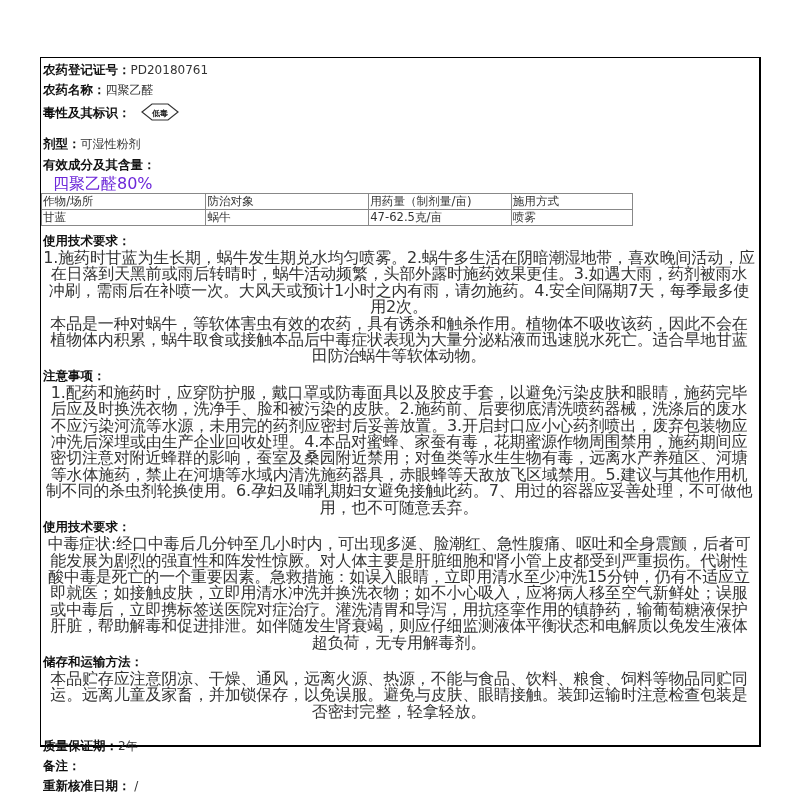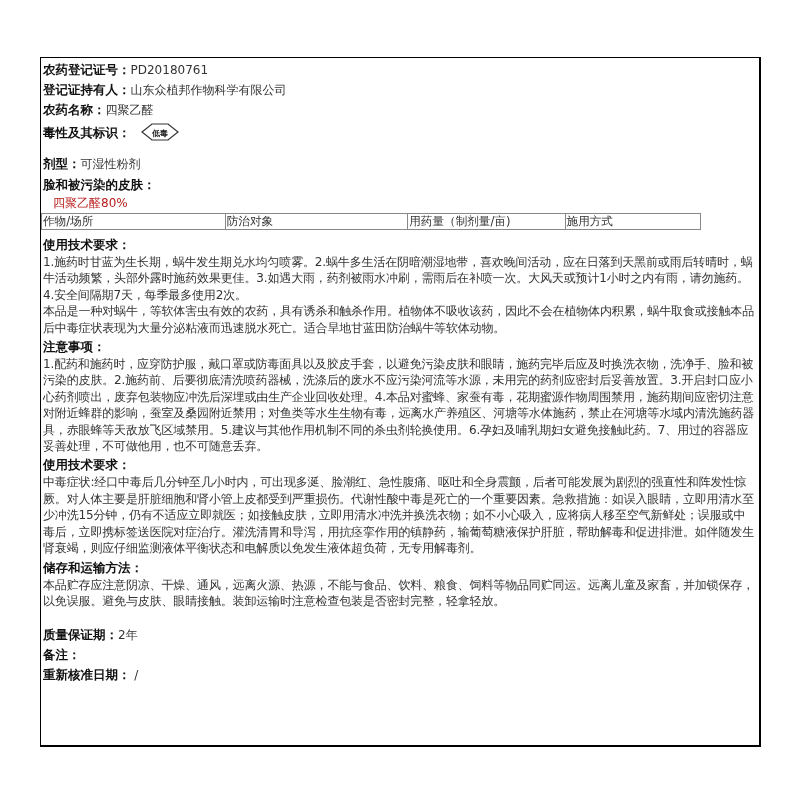--- a/index.html
+++ b/index.html
@@ -5,71 +5,74 @@
   html, body { margin: 0; padding: 0; background: #ffffff; }
   body { width: 800px; height: 800px; position: relative; overflow: hidden;
          font-family: "DejaVu Sans", "Liberation Sans", sans-serif; color: #333333; }
   .doc { position: absolute; left: 40px; top: 57px; width: 721px; height: 690px;
          border: 1px solid #000000; border-right: 2px solid #000; border-bottom: 2px solid #000;
          box-sizing: border-box; padding: 2px 0 7px 2px; }
   .row { font-size: 12.5px; line-height: 20px; height: 20px; white-space: nowrap; }
   .lbl { font-weight: bold; color: #111111; }
   .val { color: #333333; font-size: 12px; }
   .section-title { font-size: 12.5px; font-weight: bold; color: #111; line-height: 19px; margin-top: 1px; }
-  .para { font-size: 12px; line-height: 16.4px; color: #333; padding-right: 4px; letter-spacing: -0.15px; }
-  .indent { padding-left: 10px; font-size: 12px; line-height: 19px; color: #b91c1c; }
+  .para { font-size: 16px; line-height: 16.4px; color: #333; padding-right: 4px; letter-spacing: -0.15px; text-align: center; }
+  .indent { padding-left: 10px; font-size: 16px; line-height: 19px; color: #6d28d9; }
   .tox-row { height: 34px; line-height: 20px; }
   .tox-badge { display: inline-block; vertical-align: middle; margin-left: 6px; position: relative; top: 2px; }
-  table.usage { width: 660px; border-collapse: collapse; margin-left: -2px; font-size: 11.6px; color: #333; }
+  table.usage { width: 592px; border-collapse: collapse; margin-left: -2px; font-size: 11.6px; color: #333; }
   table.usage td { border: 1px solid #888888; padding: 0 1px; height: 15px; line-height: 15px; }
   .spacer-4 { height: 4px; }
 </style>
 </head>
 <body>
 
 <div class="doc">
 
   <div class="row">
     <span class="lbl">农药登记证号：</span><span class="val">PD20180761</span>
-  </div>
-  <div class="row">
-    <span class="lbl">登记证持有人：</span><span class="val">山东众植邦作物科学有限公司</span>
   </div>
   <div class="row">
     <span class="lbl">农药名称：</span><span class="val">四聚乙醛</span>
   </div>
   <div class="row tox-row">
     <span class="lbl">毒性及其标识：</span>
     <span class="tox-badge">
       <svg width="40" height="20" viewBox="0 0 40 20">
         <polygon points="2,10 12,2 28,2 38,10 28,18 12,18" fill="#ffffff" stroke="#333333" stroke-width="1.2"></polygon>
         <text x="20" y="13.5" text-anchor="middle" font-size="8" font-weight="bold" fill="#222" font-family="DejaVu Sans, sans-serif">低毒</text>
       </svg>
     </span>
   </div>
   <div class="row">
     <span class="lbl">剂型：</span><span class="val">可湿性粉剂</span>
   </div>
 
-  <div class="section-title">脸和被污染的皮肤：</div>
+  <div class="section-title">有效成分及其含量：</div>
   <div class="indent">四聚乙醛80%</div>
 
   <table class="usage">
     <colgroup>
       <col style="width:201px">
         <col style="width:200px">
         <col style="width:171px">
         <col style="width:148px">
     </colgroup>
     <tbody>
         <tr>
       <td>作物/场所</td>
       <td>防治对象</td>
       <td>用药量（制剂量/亩)</td>
       <td>施用方式</td>
+    </tr>
+    <tr>
+      <td>甘蓝</td>
+      <td>蜗牛</td>
+      <td>47-62.5克/亩</td>
+      <td>喷雾</td>
     </tr>
   </tbody>
     </table>
   <div class="spacer-4"></div>
 
   <div class="section-title">使用技术要求：</div>
   <div class="para">1.施药时甘蓝为生长期，蜗牛发生期兑水均匀喷雾。2.蜗牛多生活在阴暗潮湿地带，喜欢晚间活动，应在日落到天黑前或雨后转晴时，蜗牛活动频繁，头部外露时施药效果更佳。3.如遇大雨，药剂被雨水冲刷，需雨后在补喷一次。大风天或预计1小时之内有雨，请勿施药。4.安全间隔期7天，每季最多使用2次。</div>
 
   <div class="para">本品是一种对蜗牛，等软体害虫有效的农药，具有诱杀和触杀作用。植物体不吸收该药，因此不会在植物体内积累，蜗牛取食或接触本品后中毒症状表现为大量分泌粘液而迅速脱水死亡。适合旱地甘蓝田防治蜗牛等软体动物。</div>
 

